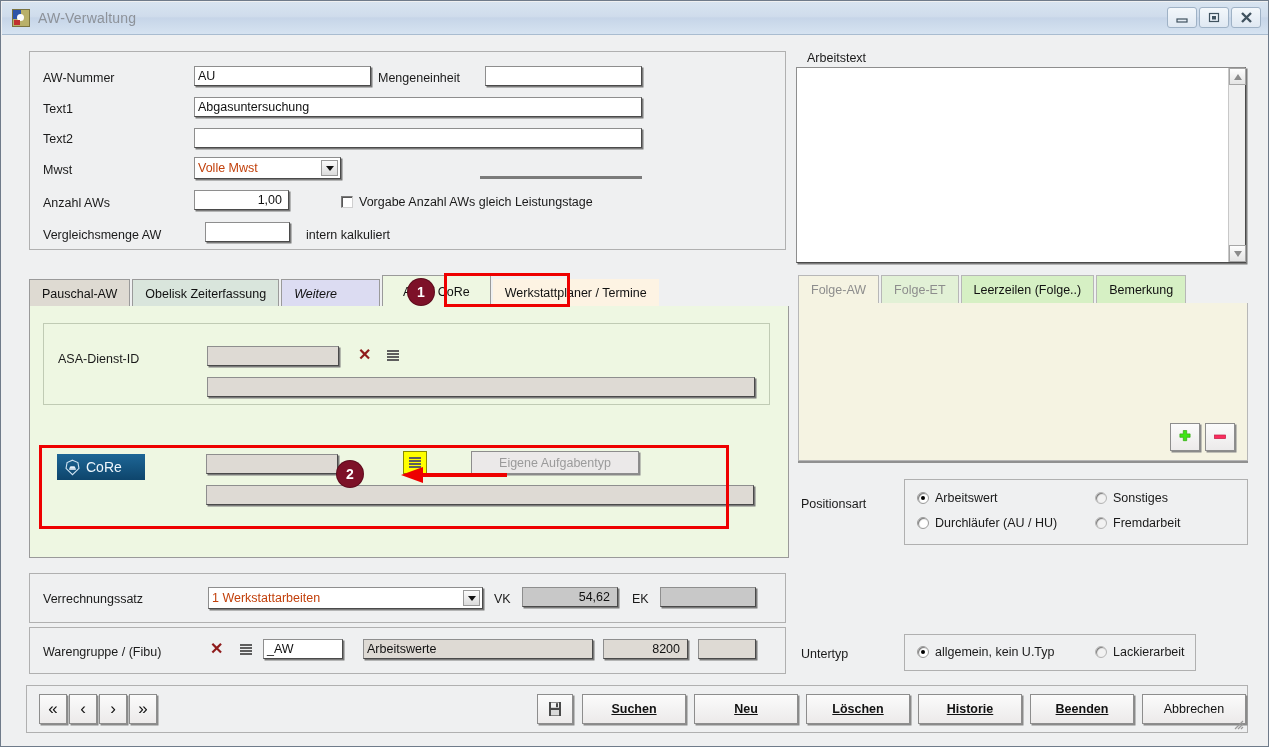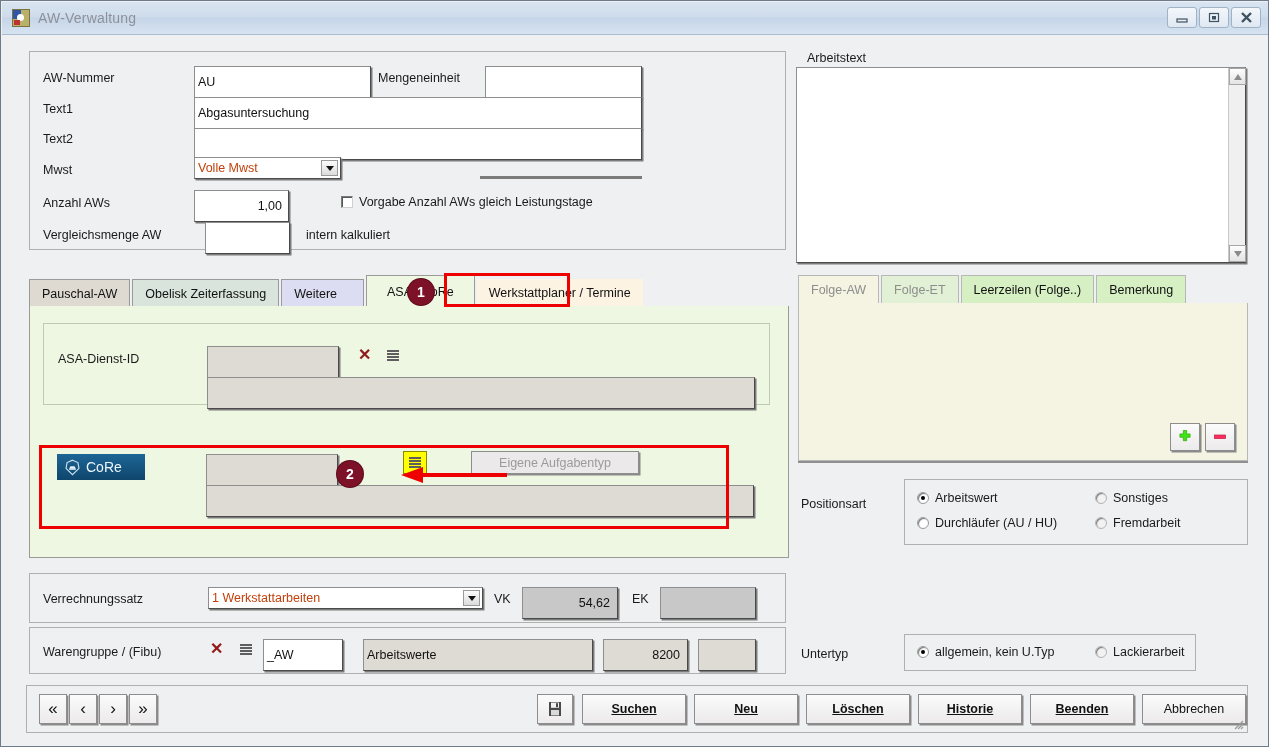--- a/index.html
+++ b/index.html
@@ -66,21 +66,21 @@
   }
   .fld {
     background: #ffffff;
     border: 1px solid #8e8e8e;
     border-right-color: #4a4a4a;
     border-bottom-color: #4a4a4a;
     box-shadow: 1.5px 1.5px 0 0 #7b7b7b;
     font-size: 12.5px; color: #111;
     padding: 1px 3px;
     display: flex; align-items: center;
-    height: 32px;
+    height: 20px;
     overflow: hidden;
   }
   .fld.ro { background: #dedad4; }
   .fld.gray { background: #c8c8c8; }
   .fld.right { justify-content: flex-end; }
   .combo {
     background: #ffffff;
     border: 1px solid #8e8e8e;
     border-right-color: #4a4a4a;
     border-bottom-color: #4a4a4a;
@@ -252,21 +252,21 @@
     <span class="lbl" style="position:absolute; left:276px; top:176px;">intern kalkuliert</span>
   </div>
 
   <div class="tabstrip" style="left:28px; top:272px; width:760px; height:34px;">
     <div class="tab" style="background:#dedad2;">
       <span>Pauschal-AW</span>
     </div>
     <div class="tab" style="background:#d9e5dc;">
       <span>Obelisk Zeiterfassung</span>
     </div>
-    <div class="tab" style="background:#dcdcf2; padding-right:26px;">
+    <div class="tab" style="background:#dcdcf2; padding-right:42px;font-style:italic;">
       <span>Weitere</span>
     </div>
     <div class="tab sel" style="background:#eef7e2; padding:0 20px; border-color:#9a9a9a;">
       <span>ASA / CoRe</span>
     </div>
     <div class="tab" style="background:#fdf3e3; border:none;">
       <span>Werkstattplaner / Termine</span>
     </div>
   </div>
 

